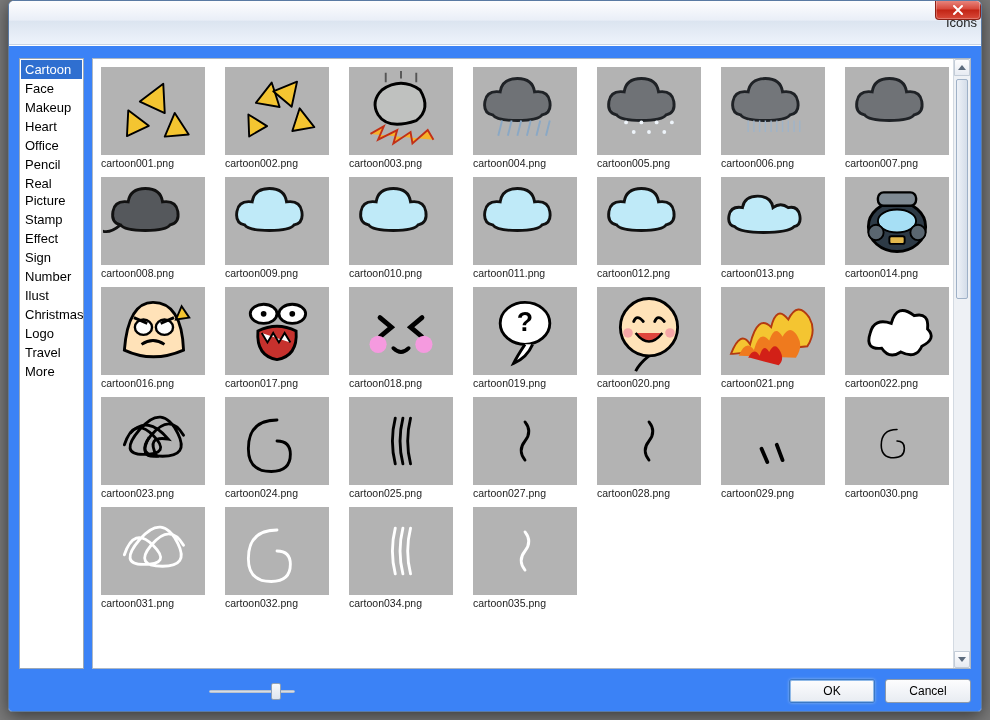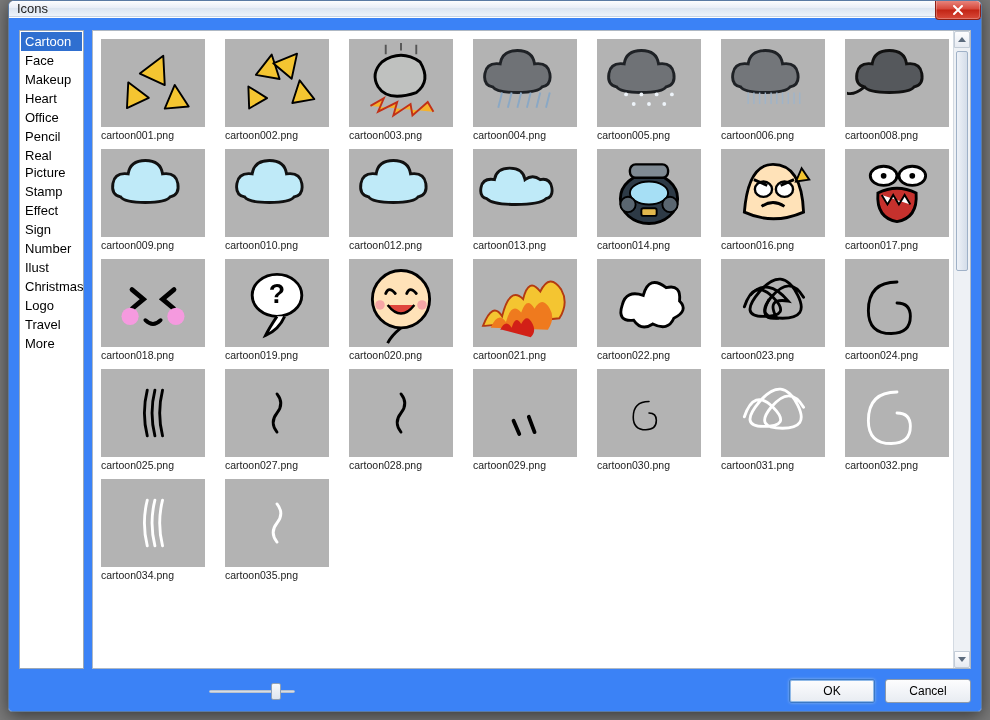--- a/index.html
+++ b/index.html
@@ -19,27 +19,28 @@
     width: 974px; height: 712px;
     background: #fff;
     border: 1px solid #5a7aa3;
     border-radius: 6px 6px 4px 4px;
     box-shadow: 0 4px 18px rgba(0,0,0,.55);
     display: flex;
     flex-direction: column;
     overflow: hidden;
   }
   .titlebar {
-    height: 16px;
+    height: 44px;
     background: linear-gradient(#fdfdfe,#e9eef7 45%,#dbe4f0 46%,#eef3fb);
     border-bottom: 1px solid #c9d4e3;
     display: flex;
     align-items: center;
     padding: 0 4px 0 8px;
     position: relative;
+    justify-content: flex-end;
   }
   .titlebar .title {
     color: #222;
     font-size: 13px;
   }
   .close-btn {
     position: absolute;
     right: 0; top: -1px;
     width: 46px; height: 20px;
     background: linear-gradient(#e98b83,#d6473a 48%,#c22414 52%,#d94a3a);
@@ -318,20 +319,30 @@
                       <line x1="28" y1="14" x2="28" y2="26" stroke="#9fb4c9" stroke-width="1.5"></line>
                     </g>
                   </svg>
                 </div>
                 <div class="cap">cartoon006.png</div>
               </div>
               <div class="thumb">
                 <div class="sw">
                   <svg viewBox="0 0 100 88" width="100" height="84">
                     <g transform="translate(50 40)">
+    <path d="M-34 8 q-10-2 -8-14 q2-12 16-10 q2-14 18-14 q16 0 18 14 q14-2 16 10 q2 12 -8 14 q-4 6 -26 6 q-22 0 -26-6 Z" fill="#6f7276" stroke="#1f2226" stroke-width="3"></path>
+    </g>
+                  </svg>
+                </div>
+                <div class="cap">cartoon007.png</div>
+              </div>
+              <div class="thumb">
+                <div class="sw">
+                  <svg viewBox="0 0 100 88" width="100" height="84">
+                    <g transform="translate(50 40)">
     <path d="M-34 8 q-10-2 -8-14 q2-12 16-10 q2-14 18-14 q16 0 18 14 q14-2 16 10 q2 12 -8 14 q-4 6 -26 6 q-22 0 -26-6 Z" fill="#55585c" stroke="#111" stroke-width="3"></path>
     <path d="M-34 8 q-12 10 -20 6" stroke="#111" stroke-width="3" fill="none"></path>
                     </g>
                   </svg>
                 </div>
                 <div class="cap">cartoon008.png</div>
               </div>
               <div class="thumb">
                 <div class="sw">
                   <svg viewBox="0 0 100 88" width="100" height="84">
@@ -344,20 +355,30 @@
               </div>
               <div class="thumb">
                 <div class="sw">
                   <svg viewBox="0 0 100 88" width="100" height="84">
                     <g transform="translate(50 40)">
     <path d="M-34 8 q-10-2 -8-14 q2-12 16-10 q2-14 18-14 q16 0 18 14 q14-2 16 10 q2 12 -8 14 q-4 6 -26 6 q-22 0 -26-6 Z" fill="#bfeaf8" stroke="#111" stroke-width="3"></path>
     </g>
                   </svg>
                 </div>
                 <div class="cap">cartoon010.png</div>
+              </div>
+              <div class="thumb">
+                <div class="sw">
+                  <svg viewBox="0 0 100 88" width="100" height="84">
+                    <g transform="translate(50 40)">
+    <path d="M-34 8 q-10-2 -8-14 q2-12 16-10 q2-14 18-14 q16 0 18 14 q14-2 16 10 q2 12 -8 14 q-4 6 -26 6 q-22 0 -26-6 Z" fill="#bfeaf8" stroke="#111" stroke-width="3"></path>
+    </g>
+                  </svg>
+                </div>
+                <div class="cap">cartoon011.png</div>
               </div>
               <div class="thumb">
                 <div class="sw">
                   <svg viewBox="0 0 100 88" width="100" height="84">
                     <g transform="translate(50 40)">
     <path d="M-34 8 q-10-2 -8-14 q2-12 16-10 q2-14 18-14 q16 0 18 14 q14-2 16 10 q2 12 -8 14 q-4 6 -26 6 q-22 0 -26-6 Z" fill="#bfeaf8" stroke="#111" stroke-width="3"></path>
     </g>
                   </svg>
                 </div>
                 <div class="cap">cartoon012.png</div>

